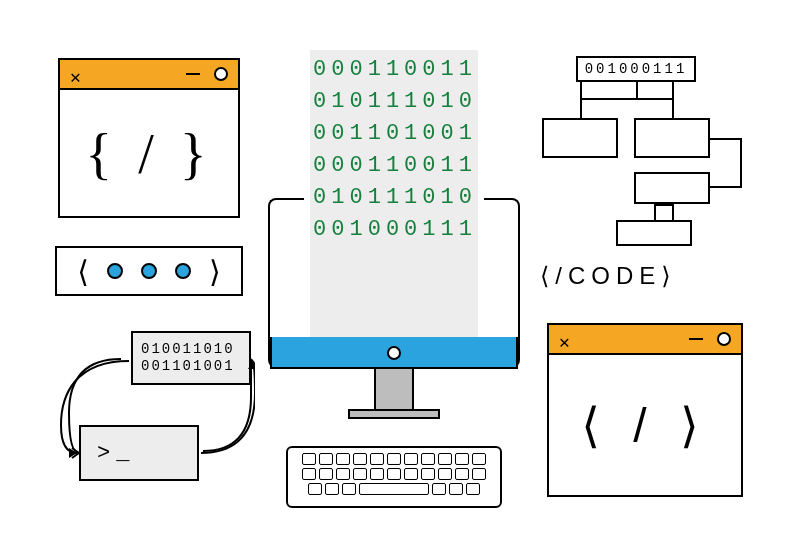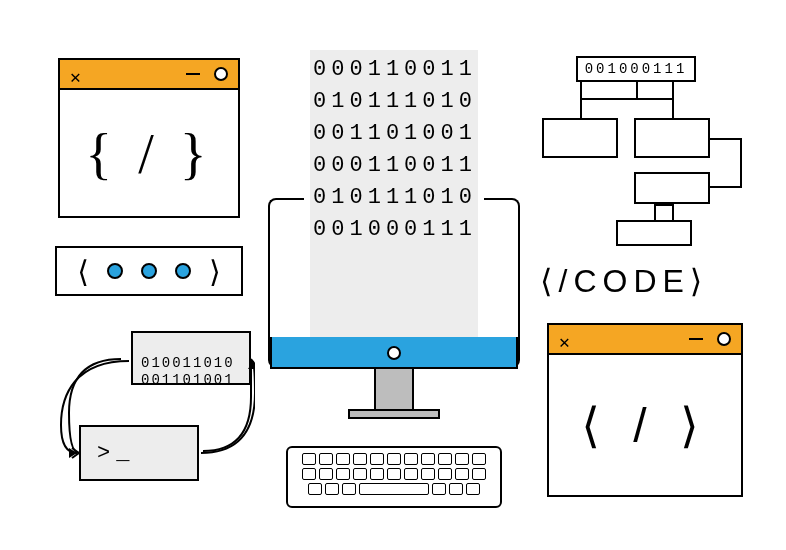--- a/index.html
+++ b/index.html
@@ -27,25 +27,25 @@
   .winA .wincircle { position: absolute; right: 10px; top: 7px; width: 14px; height: 14px; border: 2px solid #000; border-radius: 50%; background: #fff; }
   .winA .body { height: 128px; display: flex; align-items: center; justify-content: center; font-size: 56px; font-weight: 300; letter-spacing: 6px; font-family: serif; }
 
   
   .loader { left: 55px; top: 246px; width: 188px; height: 50px; border: 2px solid #000; display: flex; align-items: center; justify-content: center; gap: 18px; }
   .loader .chev { font-size: 30px; font-weight: 300; font-family: sans-serif; }
   .loader .dot { width: 16px; height: 16px; border-radius: 50%; background: #2aa3df; border: 2px solid #000; }
 
   
   .cycle { left: 55px; top: 325px; width: 200px; height: 170px; }
-  .cycle .box1 { position: absolute; left: 76px; top: 6px; width: 120px; height: 54px; border: 2px solid #000; background: #ededed; font-family: "Courier New"; font-size: 14px; line-height: 17px; padding: 22px 8px; letter-spacing: 2px; }
+  .cycle .box1 { position: absolute; left: 76px; top: 6px; width: 120px; height: 54px; border: 2px solid #000; background: #ededed; font-family: "Courier New"; font-size: 14px; line-height: 17px; padding: 8px 8px; letter-spacing: 2px; }
   .cycle .box2 { position: absolute; left: 24px; top: 100px; width: 120px; height: 56px; border: 2px solid #000; background: #ededed; display: flex; align-items: center; padding-left: 16px; font-size: 22px; letter-spacing: 6px; }
 
   
-  .binary { left: 300px; top: 54px; width: 190px; text-align: center; font-family: "Courier New"; font-size: 22px; line-height: 32px; letter-spacing: 5px; color: #000000; }
+  .binary { left: 300px; top: 54px; width: 190px; text-align: center; font-family: "Courier New"; font-size: 22px; line-height: 32px; letter-spacing: 5px; color: #15803d; }
   .binary-bg { position: absolute; left: 310px; top: 50px; width: 168px; height: 290px; background: #ededed; }
   .bracketL { left: 268px; top: 198px; width: 36px; height: 170px; border-left: 2px solid #000; border-top: 2px solid #000; border-bottom: 2px solid #000; border-top-left-radius: 8px; border-bottom-left-radius: 8px; border-right: none; }
   .bracketR { left: 484px; top: 198px; width: 36px; height: 170px; border-right: 2px solid #000; border-top: 2px solid #000; border-bottom: 2px solid #000; border-top-right-radius: 8px; border-bottom-right-radius: 8px; border-left: none; }
   .monitor-base { left: 270px; top: 337px; width: 248px; height: 32px; background: #2aa3df; border: 2px solid #000; border-top: none; }
   .monitor-cam { left: 387px; top: 346px; width: 14px; height: 14px; border: 2px solid #000; border-radius: 50%; background: #fff; }
   .stand { left: 374px; top: 369px; width: 40px; height: 42px; background: #bdbdbd; border: 2px solid #000; border-top: none; }
   .stand-foot { left: 348px; top: 409px; width: 92px; height: 10px; background: #bdbdbd; border: 2px solid #000; }
 
   
   .keyboard { left: 286px; top: 446px; width: 216px; height: 62px; border: 2px solid #000; border-radius: 6px; background: #fff; }
@@ -58,21 +58,21 @@
   .flow { left: 542px; top: 56px; width: 212px; height: 200px; }
   .flow .top { position: absolute; left: 34px; top: 0; width: 120px; height: 26px; border: 2px solid #000; font-family: "Courier New"; font-size: 14px; letter-spacing: 3px; display: flex; align-items: center; justify-content: center; background: #fff; }
   .flow .b { position: absolute; border: 2px solid #000; background: #fff; }
   .flow .b1 { left: 0; top: 62px; width: 76px; height: 40px; }
   .flow .b2 { left: 92px; top: 62px; width: 76px; height: 40px; }
   .flow .b3 { left: 92px; top: 116px; width: 76px; height: 32px; }
   .flow .b4 { left: 74px; top: 164px; width: 76px; height: 26px; }
   .flow .line { position: absolute; background: #000; }
 
   
-  .codetag { left: 540px; top: 262px; width: 210px; font-size: 32px; letter-spacing: 6px; font-family: sans-serif; font-weight: 300; display: flex; align-items: center; }
+  .codetag { left: 540px; top: 262px; width: 210px; font-size: 24px; letter-spacing: 6px; font-family: sans-serif; font-weight: 300; display: flex; align-items: center; }
 
   
   .winB { left: 547px; top: 323px; width: 196px; height: 174px; }
   .winB .frame { width: 100%; height: 100%; border: 2px solid #000; background: #fff; }
   .winB .titlebar { height: 30px; background: #f5a623; border-bottom: 2px solid #000; position: relative; }
   .winB .close { position: absolute; left: 10px; top: 6px; font-size: 18px; font-weight: 300; }
   .winB .minbar { position: absolute; right: 38px; top: 13px; width: 14px; height: 2px; background: #000; }
   .winB .wincircle { position: absolute; right: 10px; top: 7px; width: 14px; height: 14px; border: 2px solid #000; border-radius: 50%; background: #fff; }
   .winB .body { height: 140px; display: flex; align-items: center; justify-content: center; font-size: 48px; letter-spacing: 10px; font-family: sans-serif; font-weight: 300; }
 </style>

